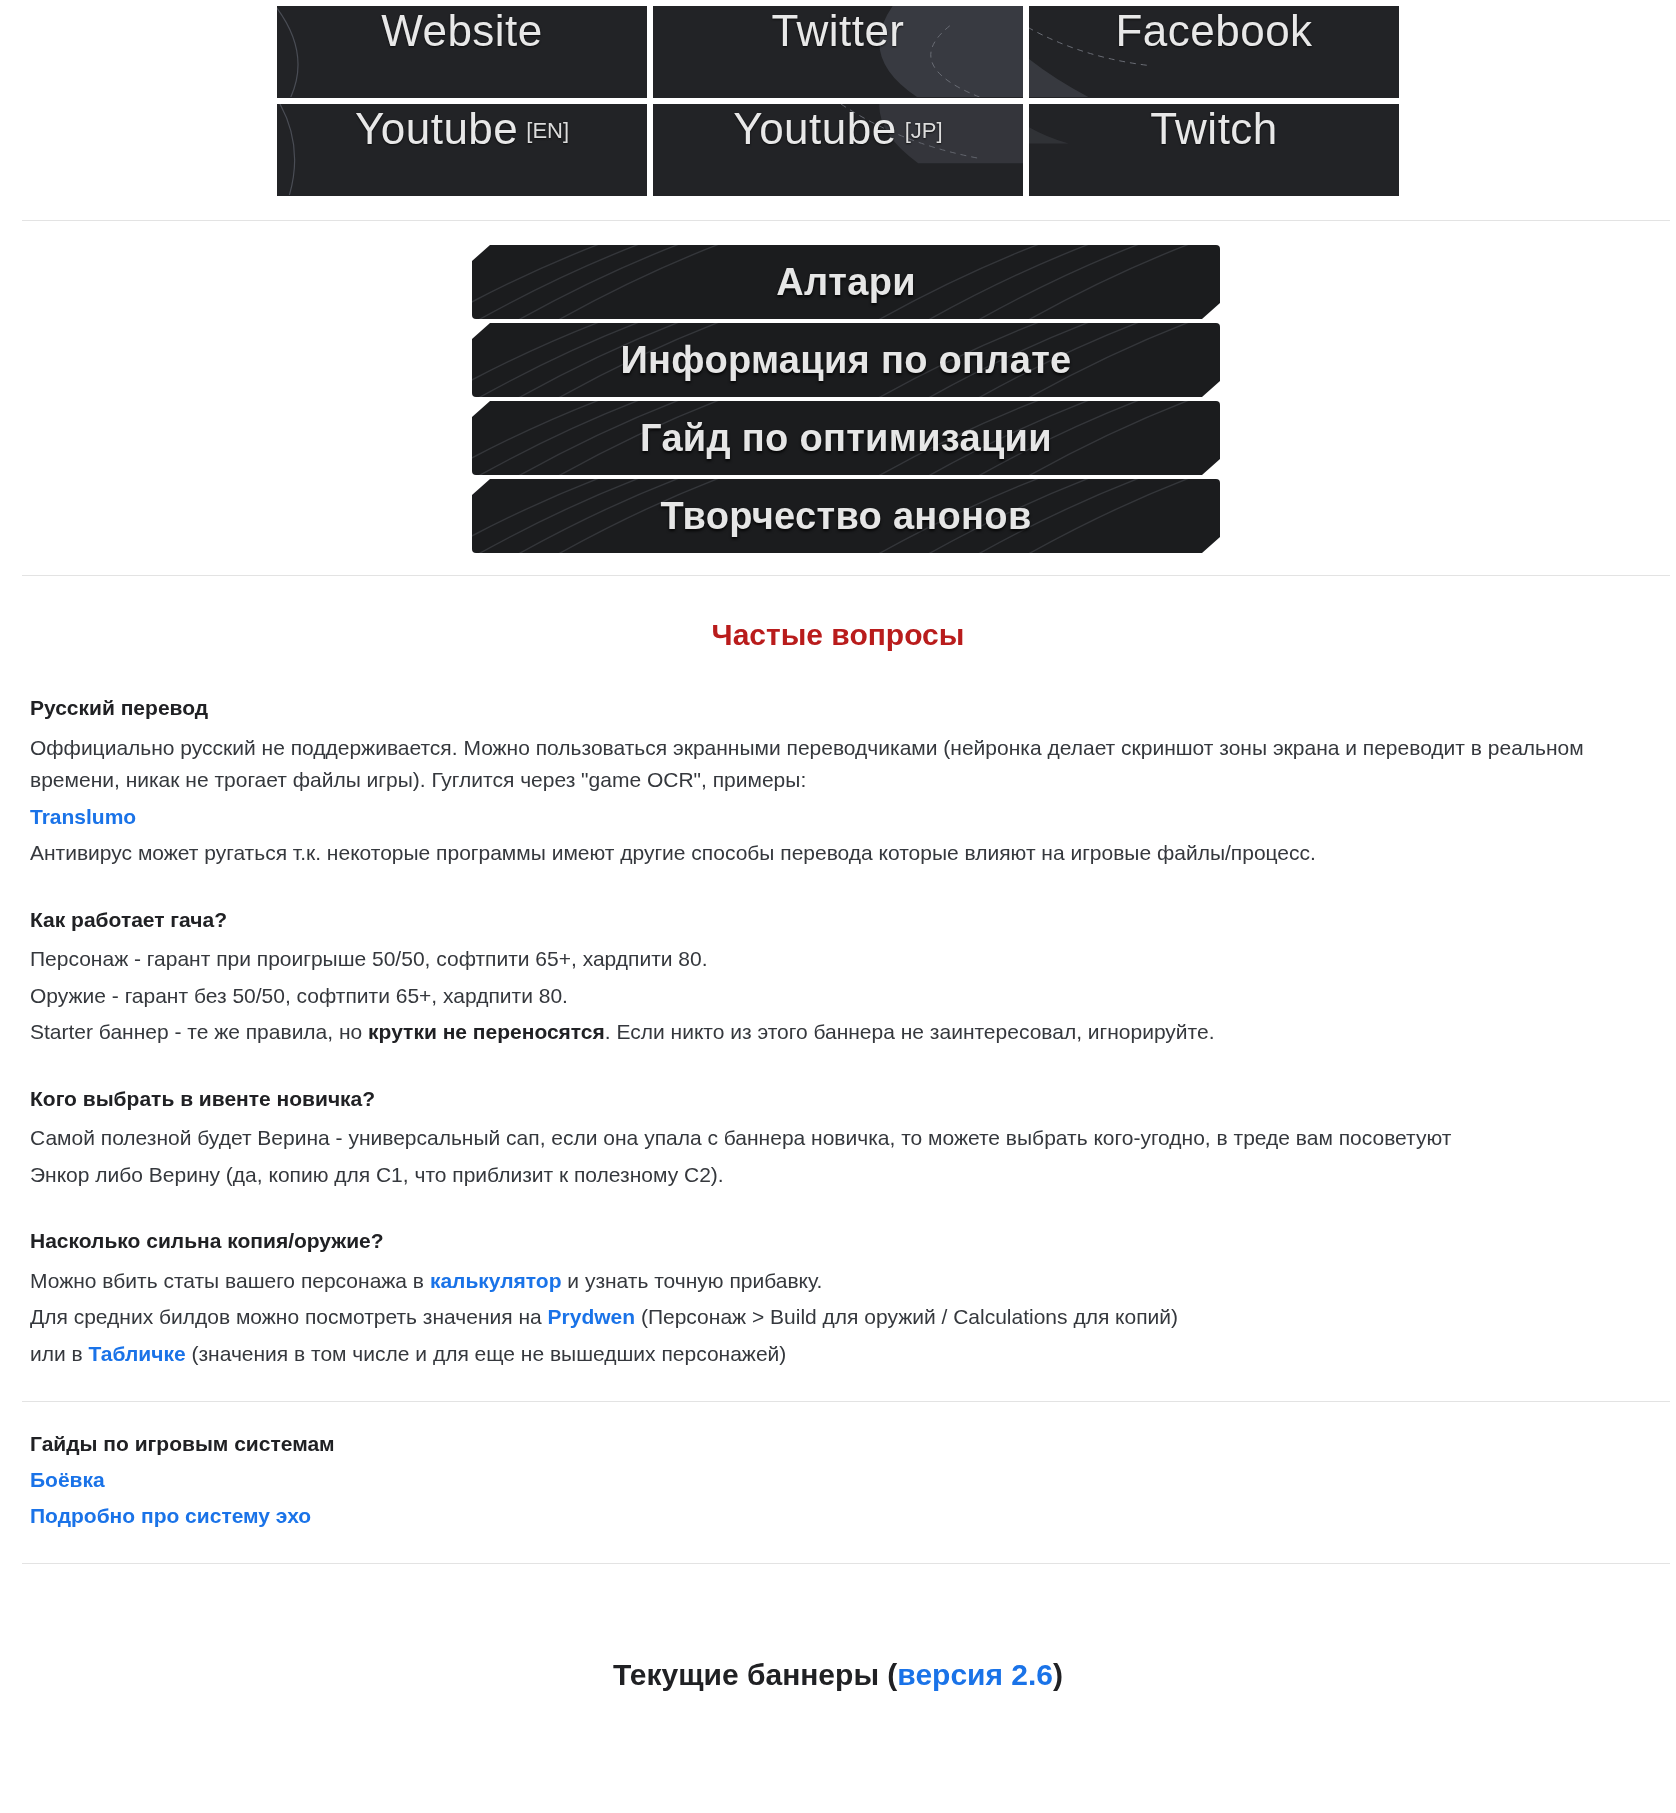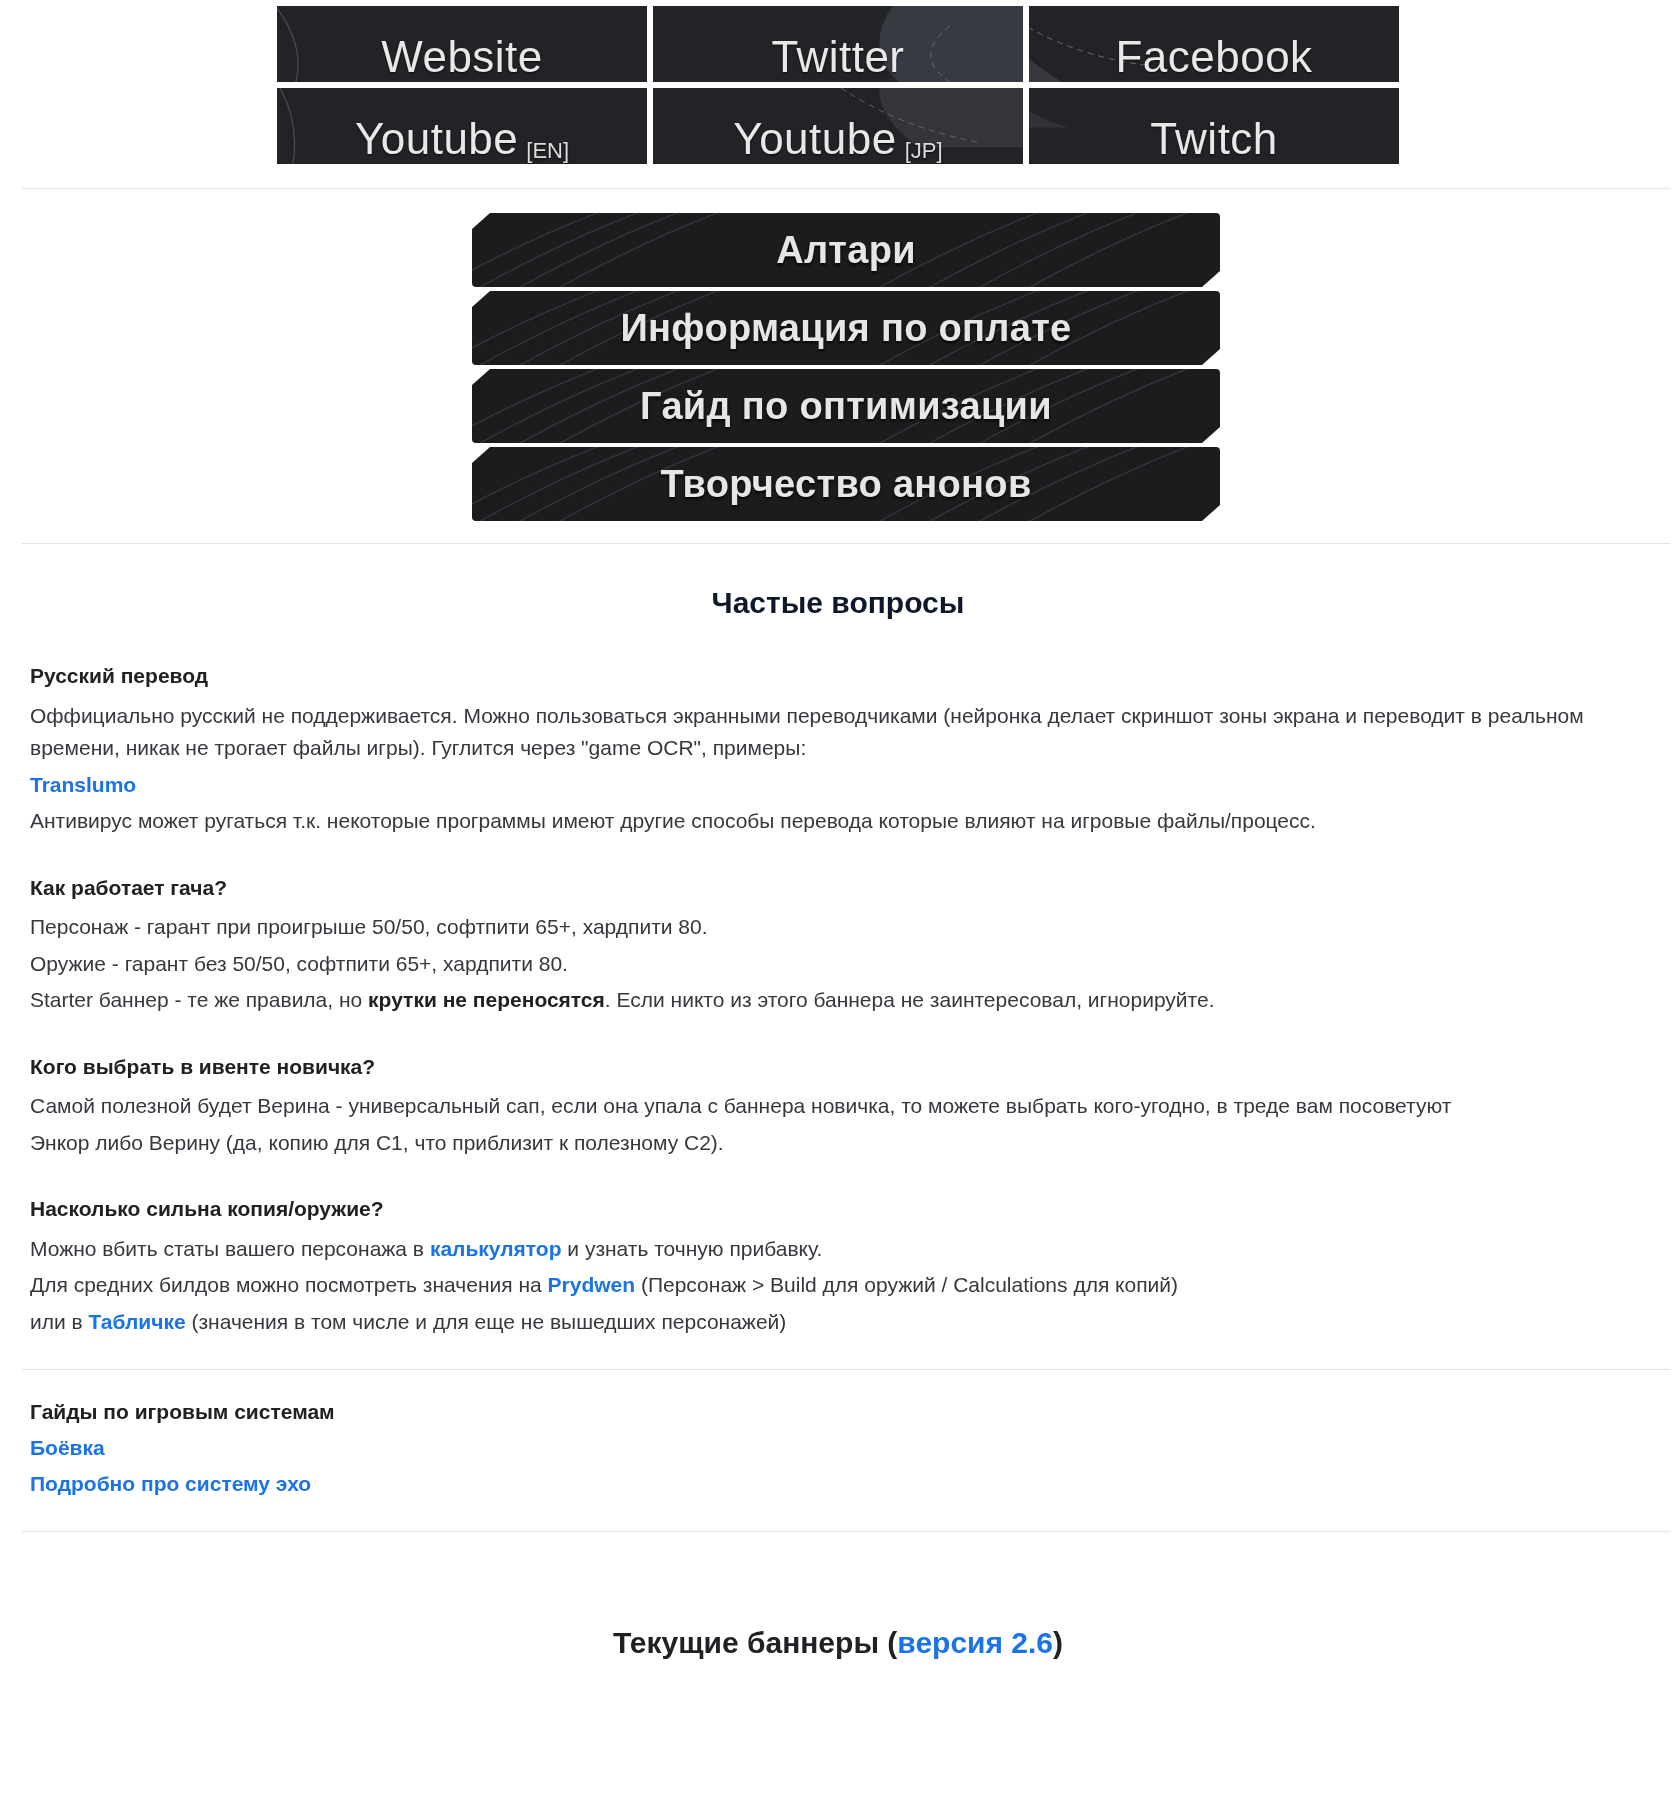--- a/index.html
+++ b/index.html
@@ -22,25 +22,25 @@
   }
   .social-grid {
     width: 1122px;
     margin: 0 auto;
     display: grid;
     grid-template-columns: repeat(3, 1fr);
     gap: 6px 6px;
   }
   .social-tile {
     position: relative;
-    height: 76px;
+    height: 92px;
     background: #222326;
     overflow: hidden;
     display: flex;
-    align-items: flex-end;
+    align-items: flex-start;
     justify-content: center;
     cursor: pointer;
   }
   .social-tile .tile-bg {
     position: absolute;
     inset: 0;
     pointer-events: none;
   }
   .social-tile .tile-label {
     position: relative;
@@ -111,21 +111,21 @@
   }
 
   
   .faq-section {
     padding: 42px 0 0 0;
   }
   .faq-title {
     text-align: center;
     font-size: 30px;
     font-weight: 700;
-    color: #0f172a;
+    color: #b91c1c;
     margin: 0 0 40px 0;
   }
   .content {
     padding: 0 30px 0 30px;
   }
   .qa-block {
     margin-bottom: 34px;
   }
   .qa-block:last-child { margin-bottom: 0; }
   .q {

